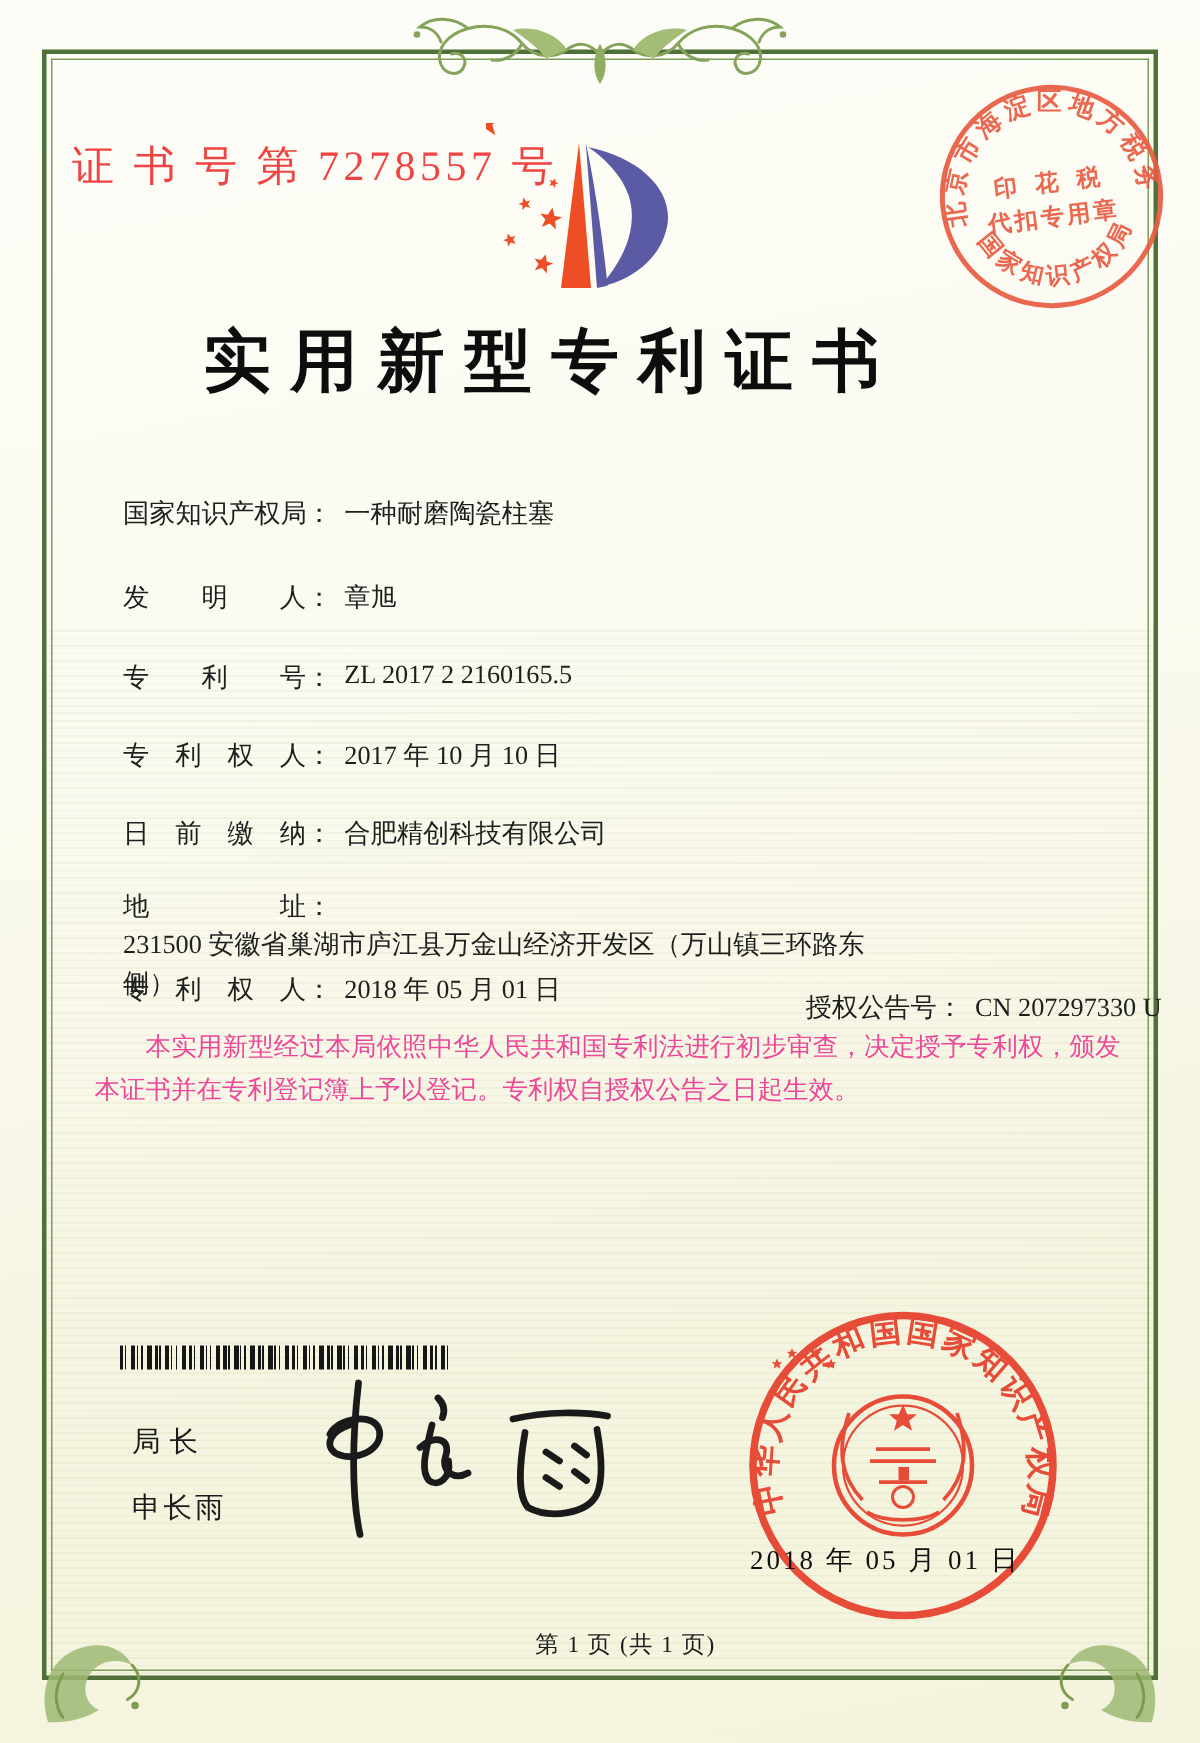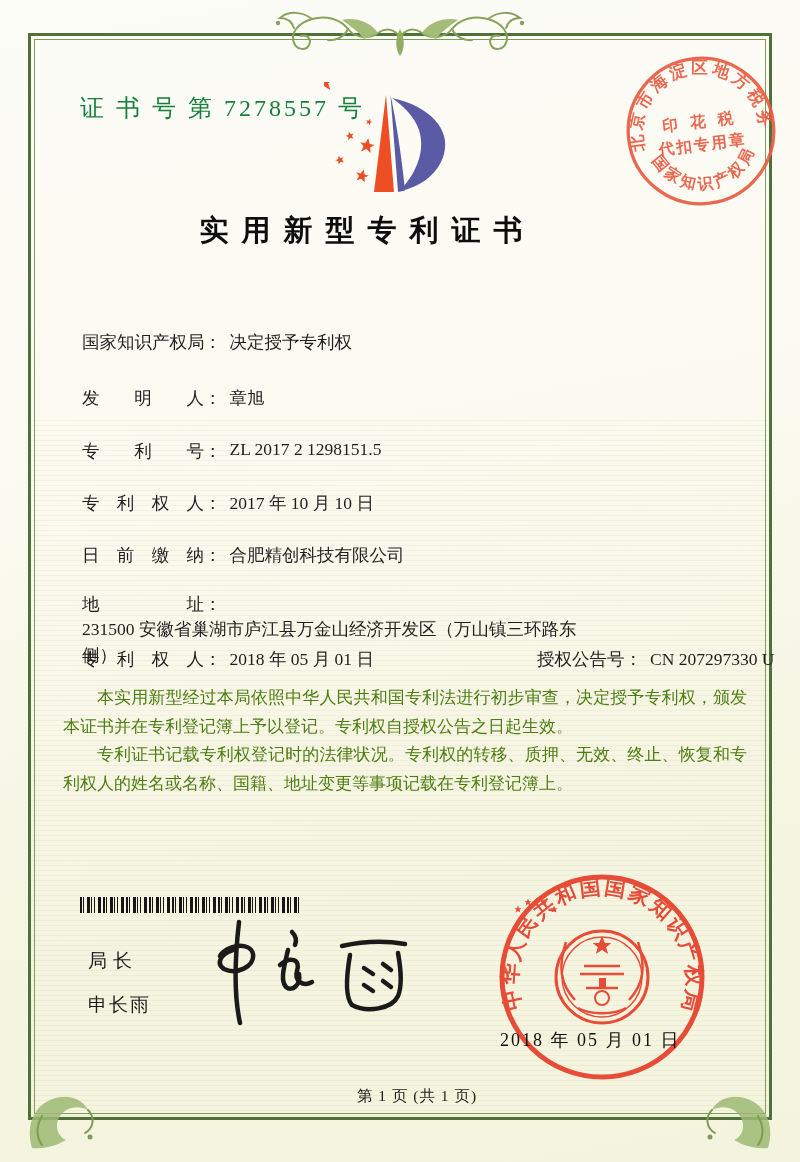--- a/index.html
+++ b/index.html
@@ -9,33 +9,33 @@
     font-family:"Liberation Serif","DejaVu Serif",serif;
     color:#1b1b1b;
   }
   .texture{position:absolute;left:31px;right:31px;top:420px;height:698px;
     background:repeating-linear-gradient(180deg,rgba(190,198,140,0.14) 0 1px,transparent 1px 5px);
     pointer-events:none;}
   .border-outer{position:absolute;top:33px;left:28px;right:28px;bottom:42px;
     border:3px solid #50703a;}
   .border-inner{position:absolute;top:39px;left:34px;right:34px;bottom:48px;
     border:1px solid #7d9c58;}
-  .cert-no{position:absolute;left:80px;top:92px;font-size:24px;letter-spacing:3px;color:#15803d;}
+  .cert-no{position:absolute;left:48px;top:92px;font-size:28px;letter-spacing:3px;color:#ef4444;}
   .logo{position:absolute;left:324px;top:82px;width:166px;height:128px;}
   .tax-stamp{position:absolute;left:622px;top:52px;width:158px;height:158px;transform:rotate(-7deg);opacity:.92;}
   .title{position:absolute;left:0;top:211px;width:729px;text-align:center;
-    font-size:29px;font-weight:bold;letter-spacing:13px;padding-left:6px;box-sizing:border-box;color:#0d0d0d;}
+    font-size:45px;font-weight:bold;letter-spacing:13px;padding-left:6px;box-sizing:border-box;color:#0d0d0d;}
   .frow{position:absolute;left:82px;font-size:17.5px;white-space:nowrap;color:#1e1e1e;}
   .flabel{display:inline-block;width:122px;text-align:justify;text-align-last:justify;vertical-align:top;}
   .fcolon{display:inline-block;vertical-align:top;margin-right:8px;}
   .fvalue{display:inline-block;vertical-align:top;}
   .frow.wrap{white-space:normal;width:640px;}
   .frow.wrap .fvalue{width:496px;line-height:26px;}
-  .grant-right{position:absolute;left:455px;top:0;white-space:nowrap;}
-  .paras{position:absolute;left:63px;top:684px;width:684px;font-size:17px;line-height:28.5px;text-align:justify;color:#4d7c0f;}
+  .grant-right{position:absolute;left:455px;top:12px;white-space:nowrap;}
+  .paras{position:absolute;left:63px;top:684px;width:684px;font-size:17px;line-height:28.5px;text-align:justify;color:#ec4899;}
   .paras p{margin:0;text-indent:2em;}
   .barcode{position:absolute;left:80px;top:897px;width:220px;height:16px;
     background:repeating-linear-gradient(90deg,#161616 0 2px,transparent 2px 3px,#161616 3px 4px,transparent 4px 7px,#161616 7px 10px,transparent 10px 11px,#161616 11px 12px,transparent 12px 14px,#161616 14px 15px,transparent 15px 18px,#161616 18px 21px,transparent 21px 23px);}
   .sig-role{position:absolute;left:88px;top:948px;font-size:19px;letter-spacing:6px;text-align:center;}
   .sig-name{position:absolute;left:88px;top:992px;font-size:19px;letter-spacing:2px;text-align:center;}
   .signature{position:absolute;left:192px;top:912px;width:256px;height:122px;}
   .seal{position:absolute;left:492px;top:870px;width:220px;height:220px;opacity:.93;}
   .seal-date{position:absolute;left:500px;top:1028px;font-size:18px;letter-spacing:2px;color:#101010;}
   .footer{position:absolute;left:0;top:1086px;width:746px;text-align:center;font-size:15.5px;letter-spacing:1px;margin-left:44px;}
   .orn-top{position:absolute;left:268px;top:7px;width:264px;height:56px;}
@@ -103,47 +103,46 @@
   <text font-size="15" font-weight="bold" fill="#e95c42" letter-spacing="3">
     <textPath href="#tpBot">国家知识产权局</textPath>
   </text>
   <text x="76" y="72" text-anchor="middle" font-size="15" font-weight="bold" fill="#e95c42" letter-spacing="4">印 花 税</text>
   <text x="76" y="94" text-anchor="middle" font-size="15" font-weight="bold" fill="#e95c42" letter-spacing="2">代扣专用章</text>
 </svg>
 
 <div class="title">实用新型专利证书</div>
 
 <div class="frow" style="top:330px">
-  <span class="flabel">国家知识产权局</span><span class="fcolon">：</span><span class="fvalue">决定授予专利权</span>
+  <span class="flabel">国家知识产权局</span><span class="fcolon">：</span><span class="fvalue">一种耐磨陶瓷柱塞</span>
 </div>
 <div class="frow" style="top:386px">
   <span class="flabel">发明人</span><span class="fcolon">：</span><span class="fvalue">章旭</span>
 </div>
 <div class="frow" style="top:439px">
-  <span class="flabel">专利号</span><span class="fcolon">：</span><span class="fvalue">ZL 2017 2 1298151.5</span>
+  <span class="flabel">专利号</span><span class="fcolon">：</span><span class="fvalue">ZL 2017 2 2160165.5</span>
 </div>
 <div class="frow" style="top:491px">
   <span class="flabel">专利权人</span><span class="fcolon">：</span><span class="fvalue">2017 年 10 月 10 日</span>
 </div>
 <div class="frow" style="top:543px">
   <span class="flabel">日前缴纳</span><span class="fcolon">：</span><span class="fvalue">合肥精创科技有限公司</span>
 </div>
 <div class="frow wrap" style="top:592px">
   <span class="flabel">地址</span><span class="fcolon">：</span><span class="fvalue">231500 安徽省巢湖市庐江县万金山经济开发区（万山镇三环路东侧）</span>
 </div>
 <div class="frow" style="top:647px">
   <span class="flabel">专利权人</span><span class="fcolon">：</span><span class="fvalue">2018 年 05 月 01 日</span>
   <span class="grant-right">
     <span>授权公告号</span><span class="fcolon">：</span><span>CN 207297330 U</span>
   </span>
 </div>
 
 <div class="paras">
   <p>本实用新型经过本局依照中华人民共和国专利法进行初步审查，决定授予专利权，颁发本证书并在专利登记簿上予以登记。专利权自授权公告之日起生效。</p>
-  <p>专利证书记载专利权登记时的法律状况。专利权的转移、质押、无效、终止、恢复和专利权人的姓名或名称、国籍、地址变更等事项记载在专利登记簿上。</p>
 </div>
 
 <div class="barcode"></div>
 
 <div class="sig-role">局长</div>
 <div class="sig-name">申长雨</div>
 <svg class="signature" viewBox="0 0 256 122">
   <g fill="none" stroke="#1a1a1a" stroke-width="4.5" stroke-linecap="round">
     <path d="M28,44 C34,33 58,29 61,42 C63,55 44,63 32,57 C24,52 28,42 41,38"></path>
     <path d="M47,10 C43,45 42,84 48,111"></path>

